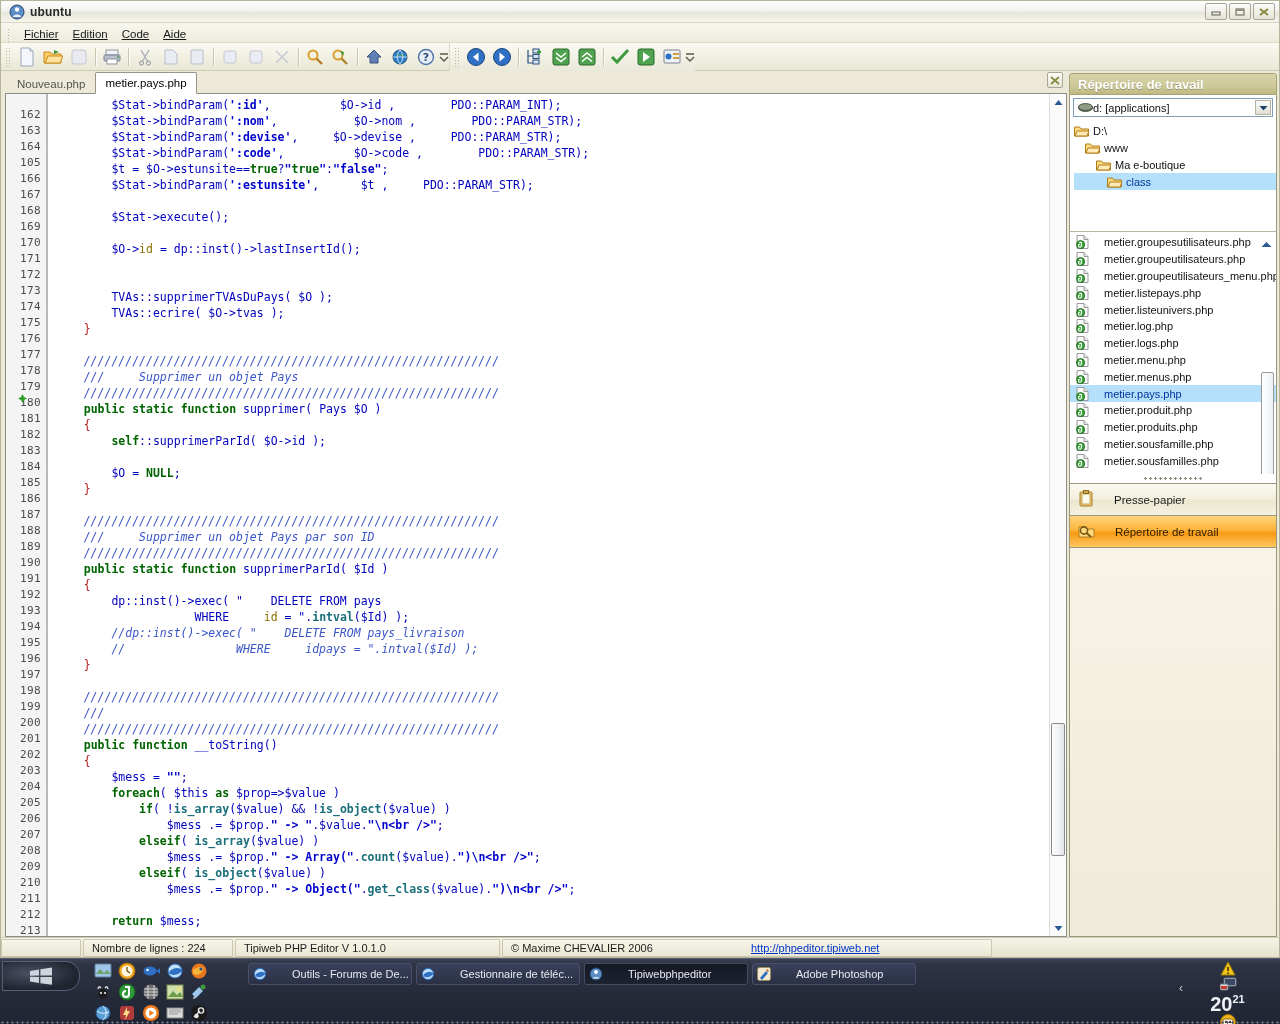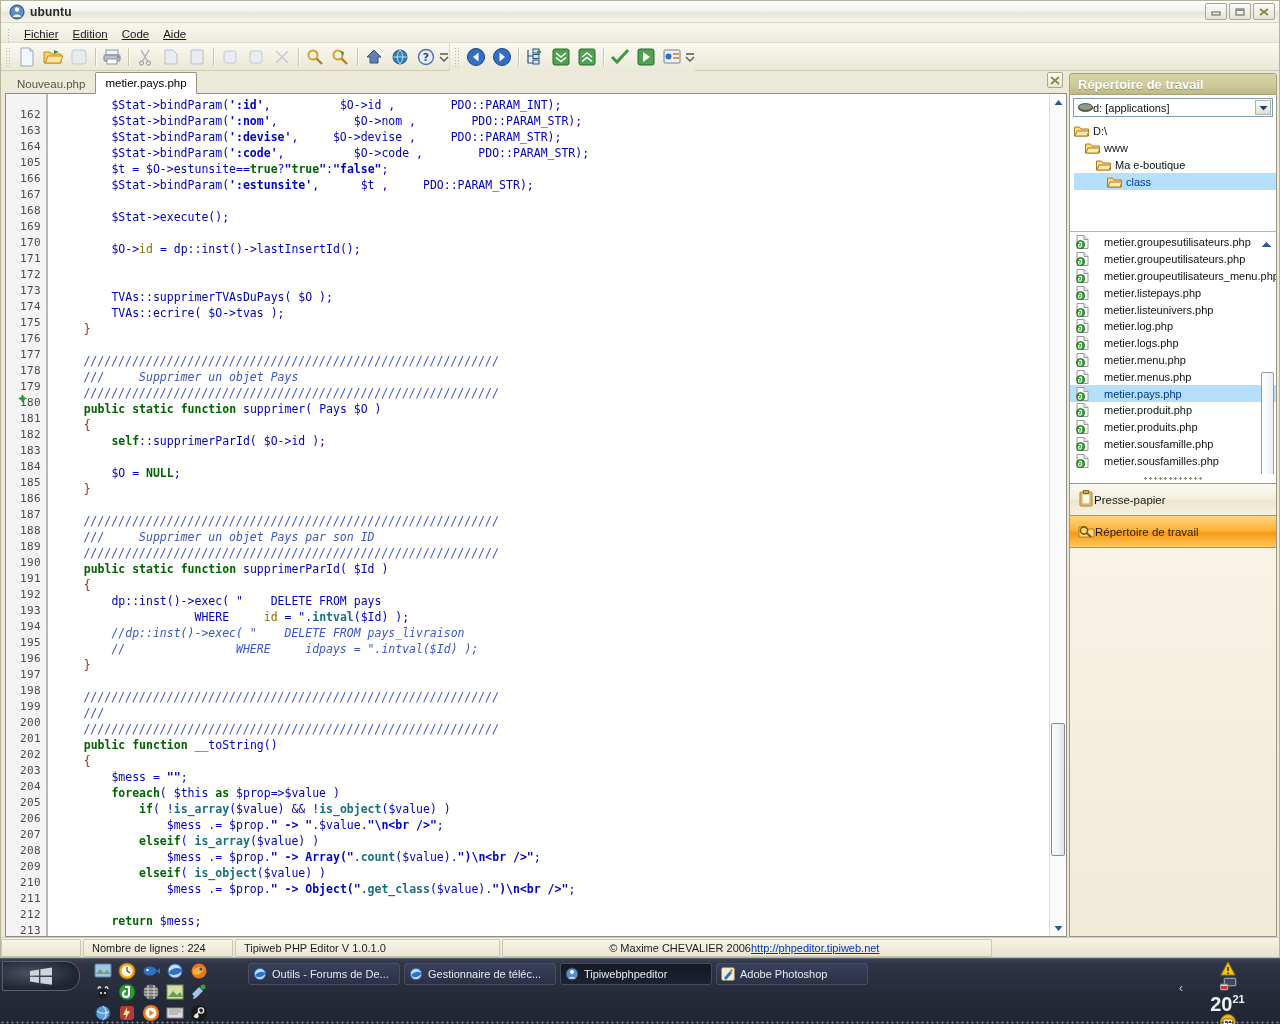--- a/index.html
+++ b/index.html
@@ -181,21 +181,21 @@
      background-image:radial-gradient(circle,#8b8b7a 45%,transparent 47%); background-size:5px 3px; }
   .dock-btn {
     height:32px; flex:0 0 32px; display:flex; align-items:center; padding-left:8px;
     border:1px solid #9a977f; border-top:none; font-size:11.5px; color:#1a1a1a;
     background:linear-gradient(to bottom,#fbfaf0 0%,#f2efdd 48%,#eae6cf 52%,#f5f2e2 100%);
   }
   .dock-btn.active {
     background:linear-gradient(to bottom,#ffd47c 0%,#fdb43c 45%,#f79a14 55%,#ffc760 100%);
     color:#2a1c00;
   }
-  .dock-btn .dbl { margin-left:0; }
+  .dock-btn .dbl { margin-left:20px; }
   .dock-tail { flex:1; border:1px solid #9a977f; border-top:none;
     background:linear-gradient(to bottom,#f7f4e6,#efebd8); }
 
   
   #statusbar {
     height:20px; flex:0 0 20px; background:linear-gradient(to bottom,#f6f4e7,#e5e2cd);
     border-top:1px solid #cfcbb4; display:flex; align-items:center; font-size:11px; color:#1c1c1c;
   }
   .sb-cell { height:18px; display:flex; align-items:center; padding:0 8px;
     border:1px solid #cac6b0; margin-right:2px; border-radius:1px;
@@ -213,24 +213,24 @@
   #startbtn {
     width:78px; height:30px; margin:2px 4px 0 2px; border-radius:0 14px 14px 0;
     background:radial-gradient(ellipse at 35% 40%,#4b5164 0%,#20242f 70%);
     border:1px solid #5a6074; display:flex; align-items:center; justify-content:center;
   }
   #quicklaunch { width:160px; padding:2px 0 0 4px; display:flex; flex-direction:column; gap:1px; }
   .ql-row { display:flex; gap:6px; height:20px; align-items:center; padding-left:6px; }
   .ql-icon { width:18px; height:18px; border-radius:3px; position:relative; }
   #tasks { flex:1; display:flex; gap:4px; padding:4px 0 0 4px; }
   .task {
-    width:152px; height:22px; border:1px solid #4a5066; border-radius:3px;
+    width:164px; height:22px; border:1px solid #4a5066; border-radius:3px;
     background:linear-gradient(to bottom,#39405a,#2b3145);
     display:flex; align-items:center; padding-left:4px; color:#e8eaf0; font-size:11px;
-    overflow:hidden; white-space:nowrap;
+    overflow:hidden; white-space:nowrap;gap:20px;
   }
   .task.active { background:linear-gradient(to bottom,#151924,#1d2231); border-color:#4e melhores; border-color:#454b60; }
   .task .tlabel { margin-left:5px; }
   .task-ico { width:14px; height:14px; flex:0 0 14px; }
   #tray {
     width:105px; display:flex; flex-direction:column; align-items:center; padding-top:2px;
     position:relative;
   }
   #tray .chev { position:absolute; left:4px; top:22px; color:#c9ccd6; font-size:12px; }
   .tray-icon { width:16px; height:16px; }
@@ -795,21 +795,21 @@
       </div>
       <div class="dock-tail"></div>
     </div>
   </div>
 
   <div id="statusbar">
     <div class="sb-cell first"></div>
     <div class="sb-cell" style="width:150px">Nombre de lignes : 224</div>
     <div class="sb-cell" style="width:265px">Tipiweb PHP Editor V 1.0.1.0</div>
     <div class="sb-cell" style="width:490px;justify-content:flex-start">
-      <span style="width:240px;text-align:right">© Maxime CHEVALIER  2006</span>
+      <span style="width:240px;text-align:left">© Maxime CHEVALIER  2006</span>
       <span id="sb-link">http://phpeditor.tipiweb.net</span>
     </div>
   </div>
 </div>
 
 <div id="taskbar">
   <div id="startbtn">
     <svg width="26" height="18" viewBox="0 0 26 18">
       <path d="M2 4 L11 2.4 V8.6 L2 8.8 Z" fill="#cfd3dc"></path>
       <path d="M12.4 2.2 L24 0.6 V8.5 L12.4 8.6 Z" fill="#cfd3dc"></path>

